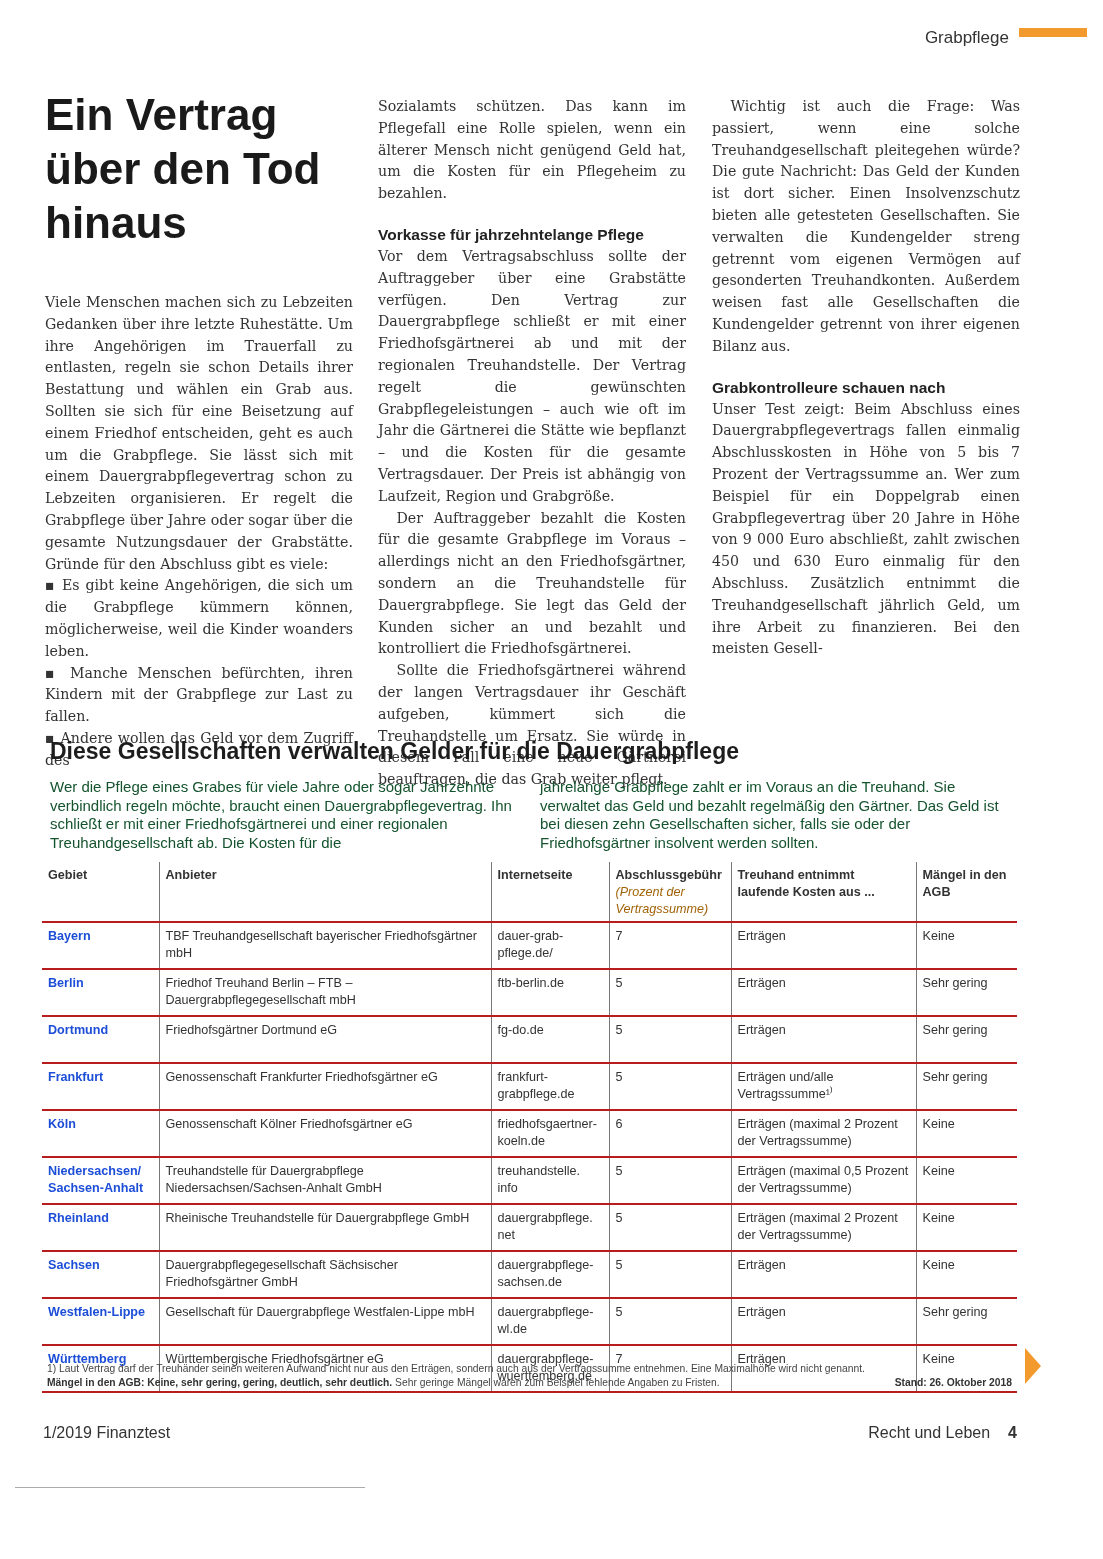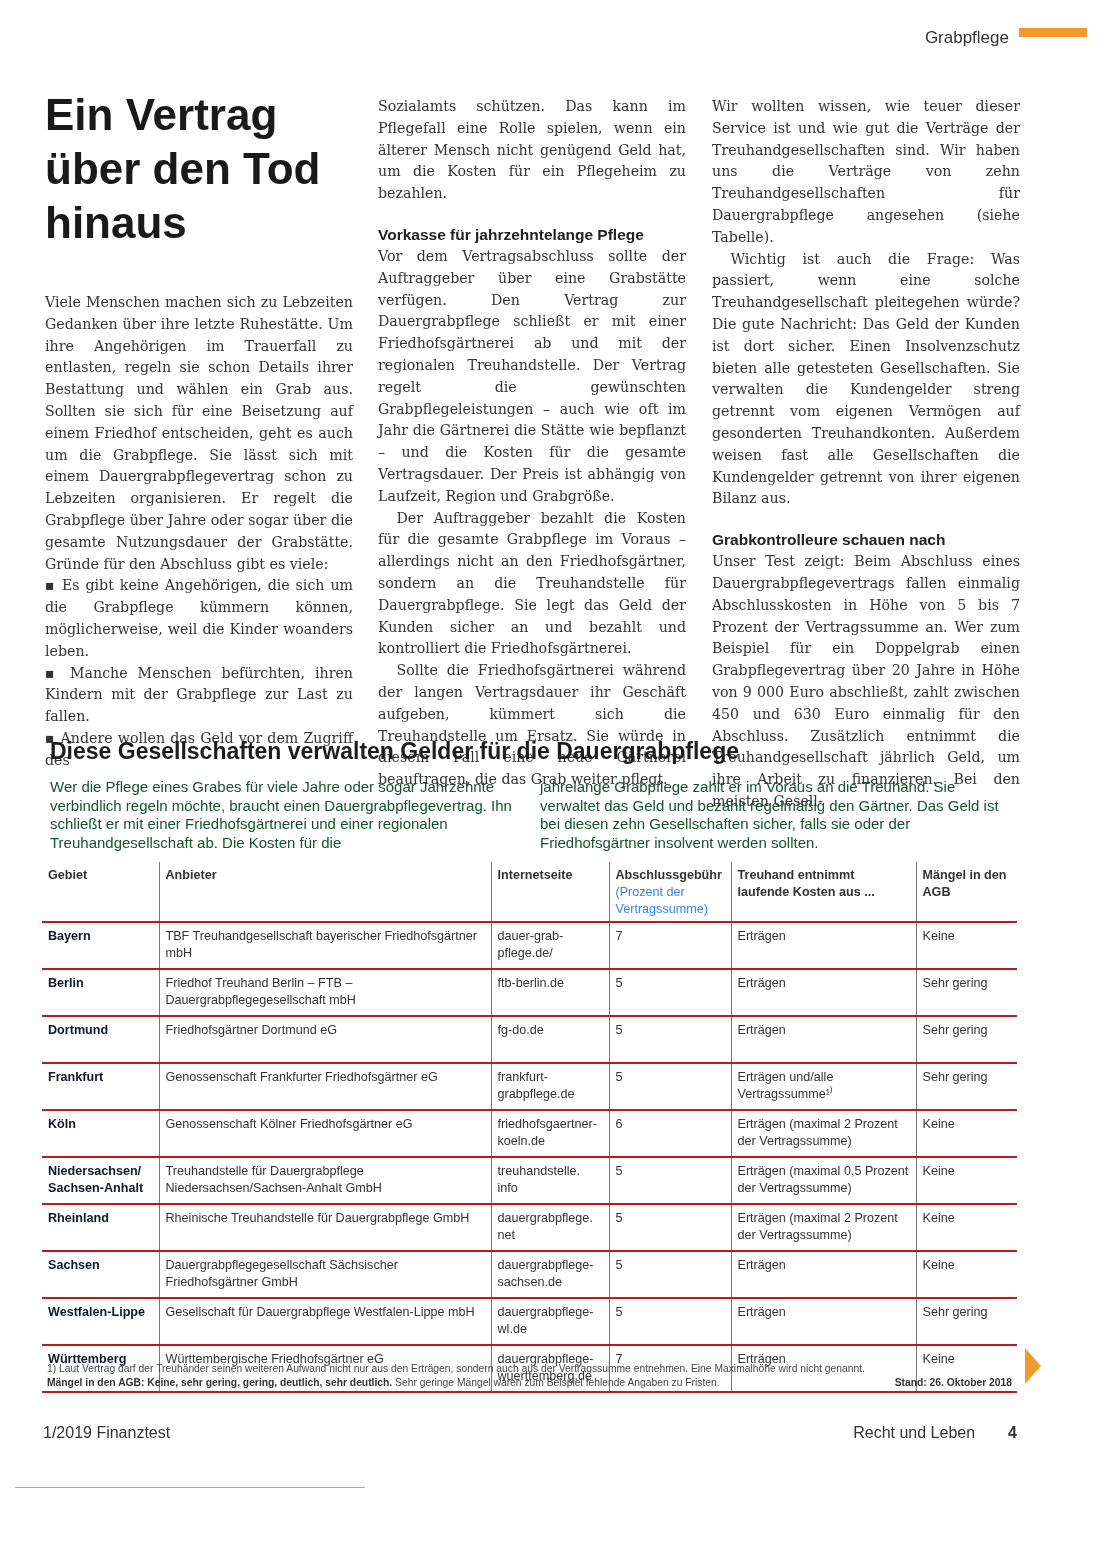--- a/index.html
+++ b/index.html
@@ -20,34 +20,34 @@
   #col2 { left: 378px; top: 96px; width: 308px; }
   #col3 { left: 712px; top: 96px; width: 308px; }
   .box-title { position: absolute; left: 50px; top: 738px; margin: 0; font-family: "Liberation Sans", sans-serif;
     font-weight: bold; font-size: 23px; color: #1d1d1d; }
   .intro { position: absolute; top: 778px; font-family: Liberation Sans, sans-serif; font-size: 15px; line-height: 18.5px; color: #14532d; }
   #intro1 { left: 50px; width: 470px; }
   #intro2 { left: 540px; width: 470px; }
   table.gt { position: absolute; left: 42px; top: 862px; width: 975px; border-collapse: collapse;
     font-family: "Liberation Sans", sans-serif; font-size: 12.6px; line-height: 17px; color: #333; }
   table.gt th { text-align: left; vertical-align: top; font-weight: bold; padding: 5px 6px 3px 6px; height: 47px; }
-  table.gt th .light { font-weight: normal; color: #3b82f6; }
+  table.gt th .light { font-weight: normal; color: #a16207; font-style: italic; }
   table.gt td { vertical-align: top; padding: 5px 6px 4px 6px; height: 36px; }
   table.gt tr { border-bottom: 2px solid #b91c1c; }
   table.gt th + th, table.gt td + td { border-left: 1px solid #777; }
-  table.gt td:first-child { font-weight: bold; color: #0f172a; }
+  table.gt td:first-child { font-weight: bold; color: #1d4ed8; }
   .foot { position: absolute; left: 47px; width: 965px; font-family: "Liberation Sans", sans-serif; font-size: 10.3px; color: #444; }
   #foot1 { top: 1363px; }
   #foot2 { top: 1377px; display: flex; justify-content: space-between; }
   #foot2 b { color: #333; }
   .arrow { position: absolute; left: 1025px; top: 1348px; width: 0; height: 0; border-top: 18px solid transparent;
     border-bottom: 18px solid transparent; border-left: 16px solid #f29a2e; }
   .page-foot { position: absolute; top: 1424px; font-family: "Liberation Sans", sans-serif; font-size: 16px; color: #333; }
   #pf-left { left: 43px; text-align: center; }
-  #pf-right { right: 86px; display: flex; gap: 33px; }
+  #pf-right { right: 86px; display: flex; gap: 18px; }
   #pf-right .num { font-weight: bold; }
   .rule { position: absolute; left: 15px; top: 1487px; width: 350px; border-top: 1px solid #aaa; }
 </style>
 </head>
 <body>
 
 <div class="section-tag">
   <span>Grabpflege</span>
   <span class="bar"></span>
 </div>
@@ -66,21 +66,20 @@
 <div class="col" id="col2">
   <p>Sozialamts schützen. Das kann im Pflegefall eine Rolle spielen, wenn ein älterer Mensch nicht genügend Geld hat, um die Kosten für ein Pflegeheim zu bezahlen.</p>
   <div class="gap"></div>
   <h3>Vorkasse für jahrzehntelange Pflege</h3>
   <p>Vor dem Vertragsabschluss sollte der Auftraggeber über eine Grabstätte verfügen. Den Vertrag zur Dauergrabpflege schließt er mit einer Friedhofsgärtnerei ab und mit der regionalen Treuhandstelle. Der Vertrag regelt die gewünschten Grabpflegeleistungen – auch wie oft im Jahr die Gärtnerei die Stätte wie bepflanzt – und die Kosten für die gesamte Vertragsdauer. Der Preis ist abhängig von Laufzeit, Region und Grabgröße.</p>
   <p class="indent">Der Auftraggeber bezahlt die Kosten für die gesamte Grabpflege im Voraus – allerdings nicht an den Friedhofsgärtner, sondern an die Treuhandstelle für Dauergrabpflege. Sie legt das Geld der Kunden sicher an und bezahlt und kontrolliert die Friedhofsgärtnerei.</p>
   <p class="indent">Sollte die Friedhofsgärtnerei während der langen Vertragsdauer ihr Geschäft aufgeben, kümmert sich die Treuhandstelle um Ersatz. Sie würde in diesem Fall eine neue Gärtnerei beauftragen, die das Grab weiter pflegt.</p>
 </div>
 
 <div class="col" id="col3">
-  <p>Wir wollten wissen, wie teuer dieser Service ist und wie gut die Verträge der Treuhandgesellschaften sind. Wir haben uns die Verträge von zehn Treuhandgesellschaften für Dauergrabpflege angesehen (siehe Tabelle).</p>
   <p class="indent">Wichtig ist auch die Frage: Was passiert, wenn eine solche Treuhandgesellschaft pleitegehen würde? Die gute Nachricht: Das Geld der Kunden ist dort sicher. Einen Insolvenzschutz bieten alle getesteten Gesellschaften. Sie verwalten die Kundengelder streng getrennt vom eigenen Vermögen auf gesonderten Treuhandkonten. Außerdem weisen fast alle Gesellschaften die Kundengelder getrennt von ihrer eigenen Bilanz aus.</p>
   <div class="gap"></div>
   <h3>Grabkontrolleure schauen nach</h3>
   <p>Unser Test zeigt: Beim Abschluss eines Dauergrabpflegevertrags fallen einmalig Abschlusskosten in Höhe von 5 bis 7 Prozent der Vertragssumme an. Wer zum Beispiel für ein Doppelgrab einen Grabpflegevertrag über 20 Jahre in Höhe von 9 000 Euro abschließt, zahlt zwischen 450 und 630 Euro einmalig für den Abschluss. Zusätzlich entnimmt die Treuhandgesellschaft jährlich Geld, um ihre Arbeit zu finanzieren. Bei den meisten Gesell-</p>
 </div>
 
 <h2 class="box-title">Diese Gesellschaften verwalten Gelder für die Dauergrabpflege</h2>
 <div class="intro" id="intro1">Wer die Pflege eines Grabes für viele Jahre oder sogar Jahrzehnte verbindlich regeln möchte, braucht einen Dauergrabpflegevertrag. Ihn schließt er mit einer Friedhofsgärtnerei und einer regionalen Treuhandgesellschaft ab. Die Kosten für die</div>
 <div class="intro" id="intro2">jahrelange Grabpflege zahlt er im Voraus an die Treuhand. Sie verwaltet das Geld und bezahlt regelmäßig den Gärtner. Das Geld ist bei diesen zehn Gesellschaften sicher, falls sie oder der Friedhofsgärtner insolvent werden sollten.</div>
 

